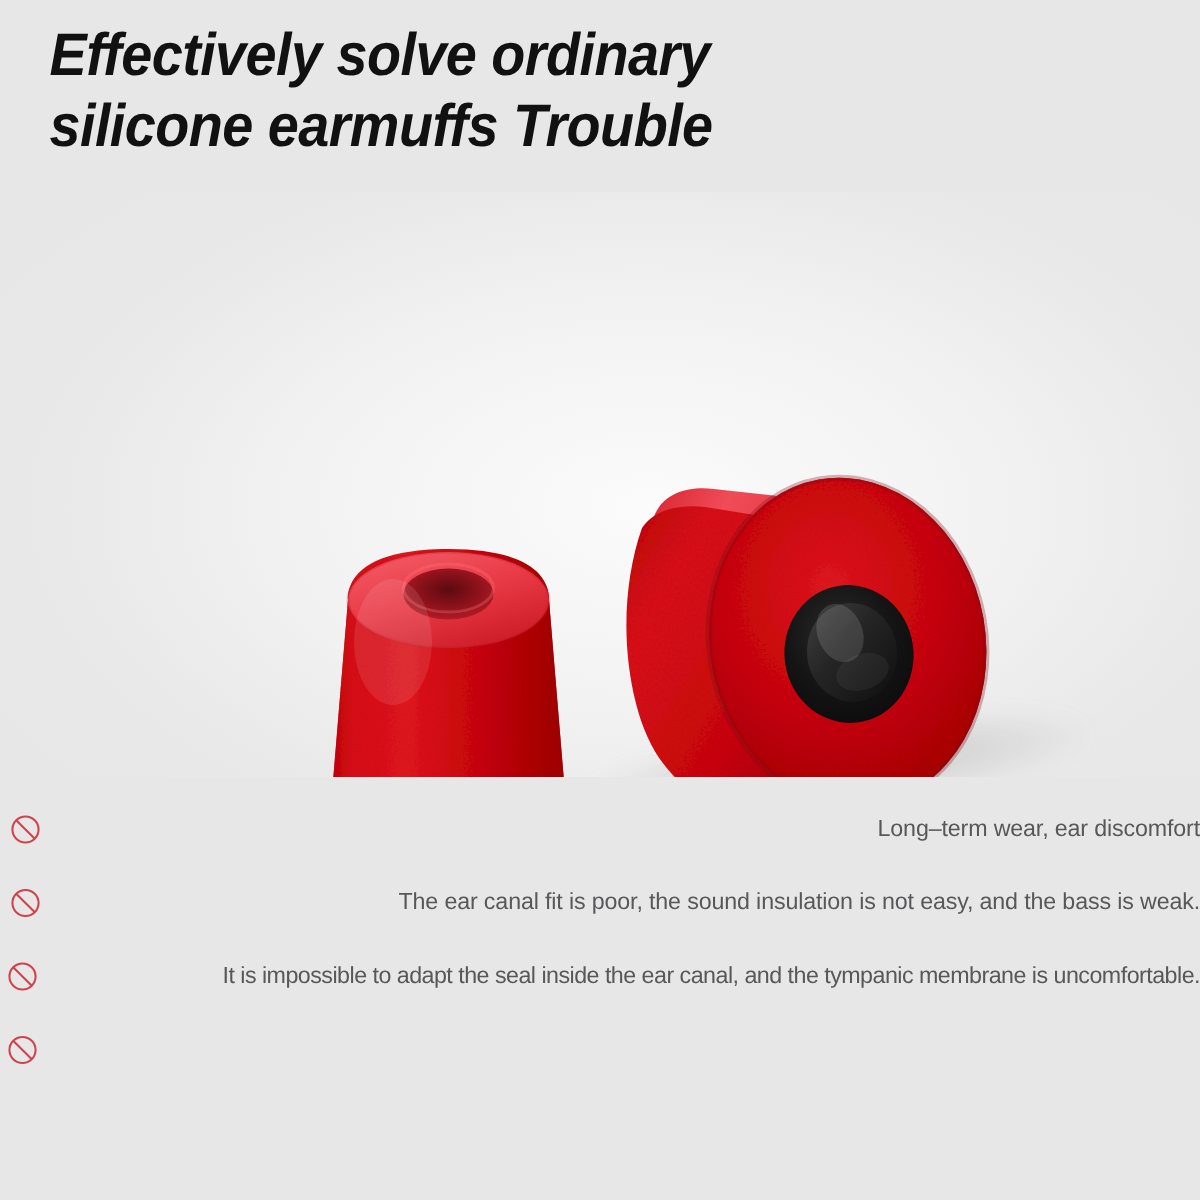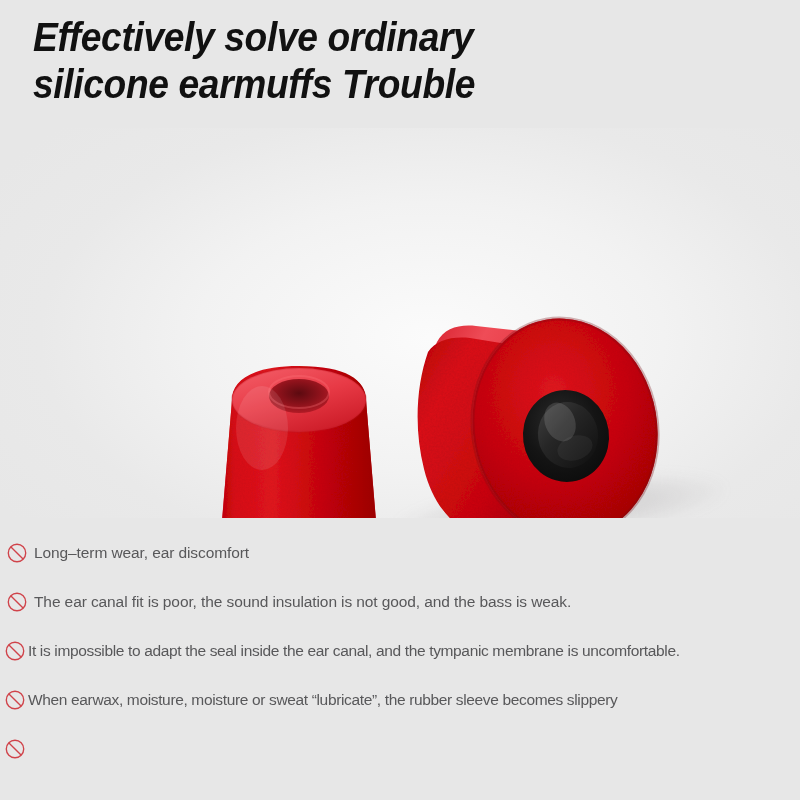--- a/index.html
+++ b/index.html
@@ -82,20 +82,21 @@
     left: 0;
     top: 528px;
     width: 800px;
   }
   .bullet-row {
     position: relative;
     height: 49px;
     display: flex;
     align-items: center;
     padding-left: 6px;
+    justify-content: space-between;
   }
   .bullet-icon {
     flex: 0 0 auto;
     width: 22px;
     height: 22px;
     margin-right: 6px;
   }
   .bullet-icon svg { display: block; }
   .bullet-text {
     font-size: 15.5px;
@@ -255,42 +256,33 @@
       <span class="bullet-text">Long–term wear, ear discomfort</span>
     </div>
 
     <div class="bullet-row">
       <span class="bullet-icon">
         <svg viewBox="0 0 24 24" width="22" height="22">
           <circle cx="12" cy="12" r="9.5" fill="none" stroke="#d0434a" stroke-width="1.5"></circle>
           <line x1="5.4" y1="5.4" x2="18.6" y2="18.6" stroke="#d0434a" stroke-width="1.5"></line>
         </svg>
       </span>
-      <span class="bullet-text">The ear canal fit is poor, the sound insulation is not good, and the bass is weak.</span>
+      <span class="bullet-text">The ear canal fit is poor, the sound insulation is not easy, and the bass is weak.</span>
     </div>
 
     <div class="bullet-row tight">
       <span class="bullet-icon">
         <svg viewBox="0 0 24 24" width="22" height="22">
           <circle cx="12" cy="12" r="9.5" fill="none" stroke="#d0434a" stroke-width="1.5"></circle>
           <line x1="5.4" y1="5.4" x2="18.6" y2="18.6" stroke="#d0434a" stroke-width="1.5"></line>
         </svg>
       </span>
       <span class="bullet-text">It is impossible to adapt the seal inside the ear canal, and the tympanic membrane is uncomfortable.</span>
     </div>
 
-    <div class="bullet-row tight">
-      <span class="bullet-icon">
-        <svg viewBox="0 0 24 24" width="22" height="22">
-          <circle cx="12" cy="12" r="9.5" fill="none" stroke="#d0434a" stroke-width="1.5"></circle>
-          <line x1="5.4" y1="5.4" x2="18.6" y2="18.6" stroke="#d0434a" stroke-width="1.5"></line>
-        </svg>
-      </span>
-      <span class="bullet-text">When earwax, moisture, moisture or sweat “lubricate”, the rubber sleeve becomes slippery</span>
-    </div>
 
     <div class="bullet-row tight">
       <span class="bullet-icon">
         <svg viewBox="0 0 24 24" width="22" height="22">
           <circle cx="12" cy="12" r="9.5" fill="none" stroke="#d0434a" stroke-width="1.5"></circle>
           <line x1="5.4" y1="5.4" x2="18.6" y2="18.6" stroke="#d0434a" stroke-width="1.5"></line>
         </svg>
       </span>
     </div>
 

